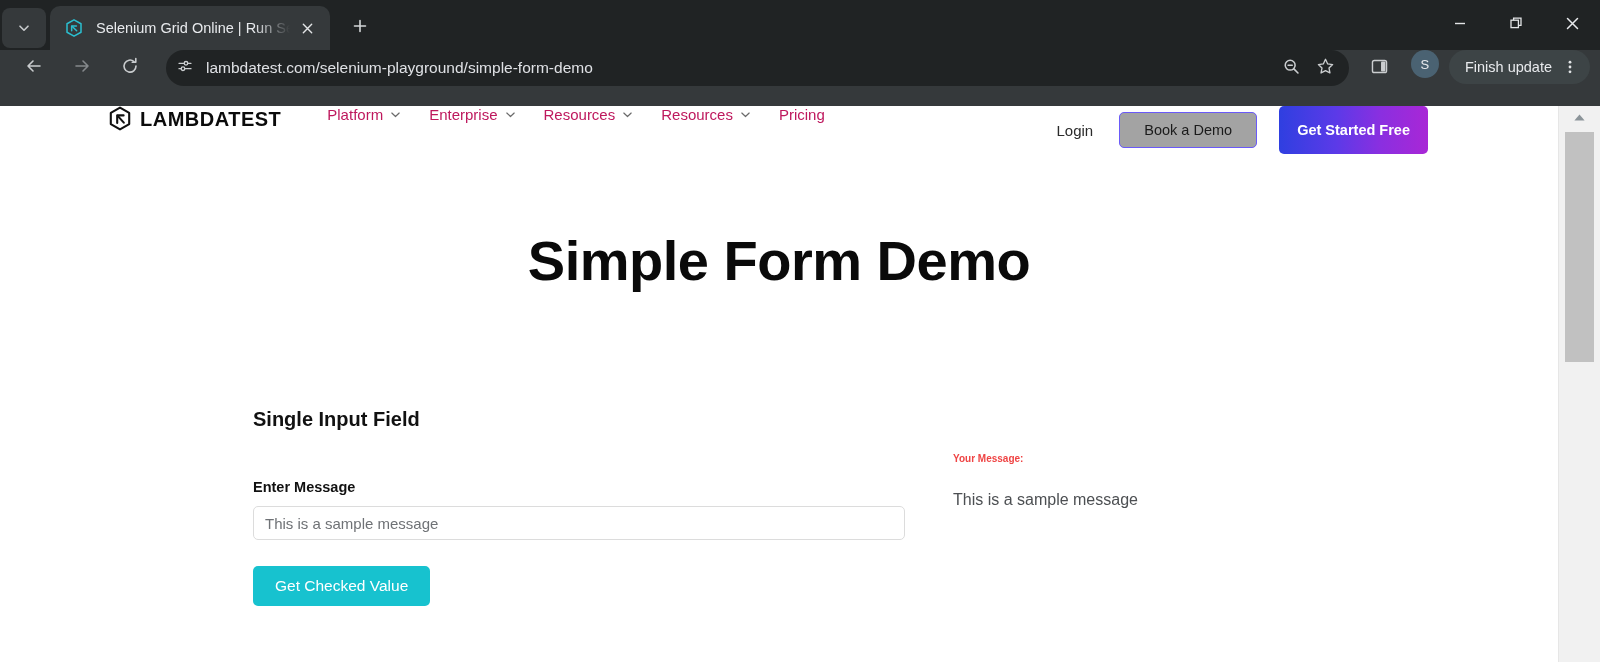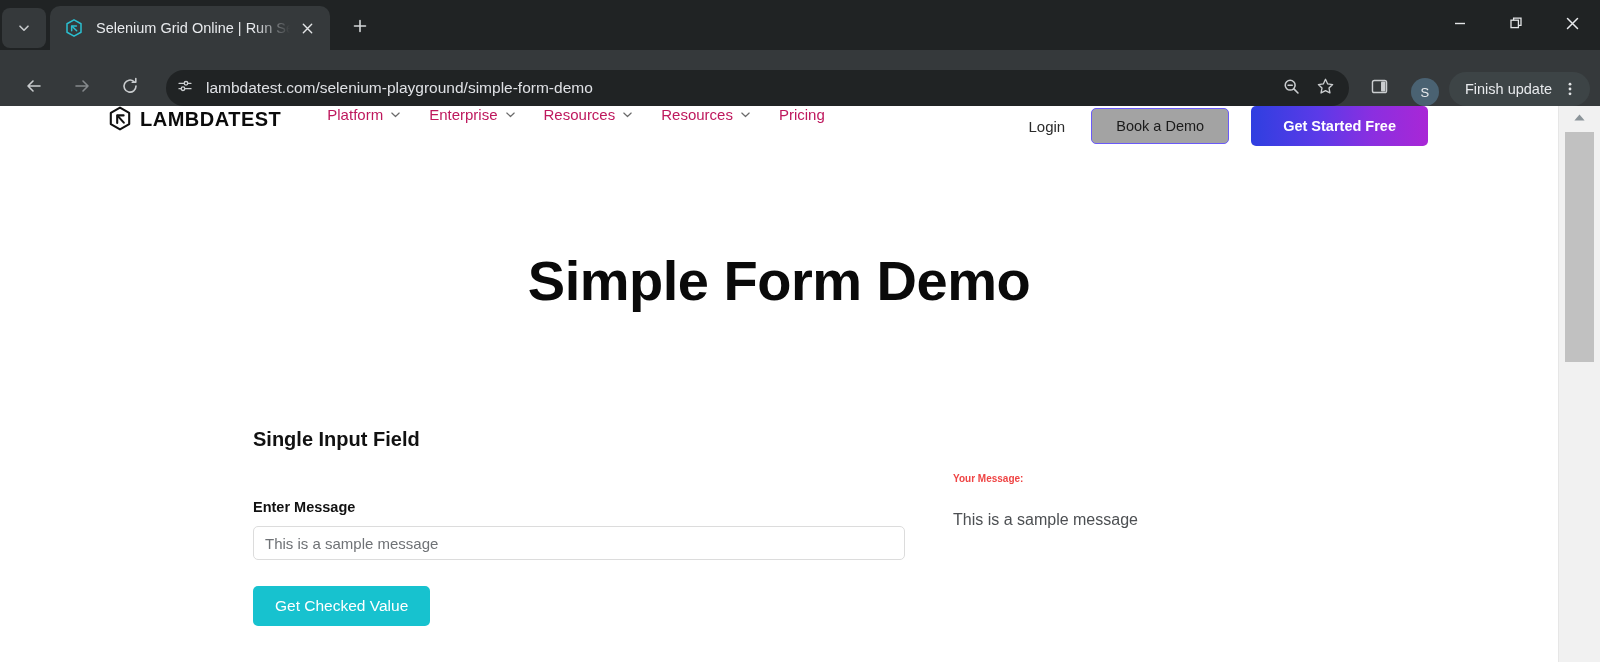--- a/index.html
+++ b/index.html
@@ -76,21 +76,21 @@
   .wincontrol {
     width: 56px; height: 50px;
     display: flex; align-items: center; justify-content: center;
     cursor: pointer;
   }
 
   
   .toolbar {
     height: 56px;
     background: #35393b;
-    display: flex; align-items: flex-end;
+    display: flex; align-items: flex-start;
     padding: 0 10px;
     flex: none;
   }
   .navbtn {
     width: 36px; height: 36px;
     margin: 0 6px;
     border-radius: 50%;
     display: flex; align-items: center; justify-content: center;
     cursor: pointer;
   }
@@ -221,38 +221,38 @@
     border-radius: 5px;
     background: #a3a3a3;
     color: #1b1b1b;
     font-size: 14.5px;
     display: flex; align-items: center; justify-content: center;
     padding: 0 16px;
     margin-right: 22px;
     cursor: pointer;
   }
   .btn-gradient {
-    height: 40px;
+    height: 48px;
     border: none;
     border-radius: 5px;
     background: linear-gradient(90deg, #2f3fe0 0%, #5b3ae8 38%, #8a2fe0 68%, #a927d6 100%);
     color: #ffffff;
     font-size: 14.5px; font-weight: bold;
     display: flex; align-items: center; justify-content: center;
-    padding: 0 32px;
+    padding: 0 18px;
     cursor: pointer;
   }
 
   
   .page-title {
     text-align: center;
     font-size: 56px;
     font-weight: bold;
     color: #0a0a0a;
-    margin-top: 80px;
+    margin-top: 60px;
     letter-spacing: -0.5px;
   }
   .form-wrap {
     margin-top: 115px;
     padding-left: 253px;
     display: flex;
   }
   .col-left { width: 700px; }
   .col-right { padding-top: 45px; }
   .section-title {

